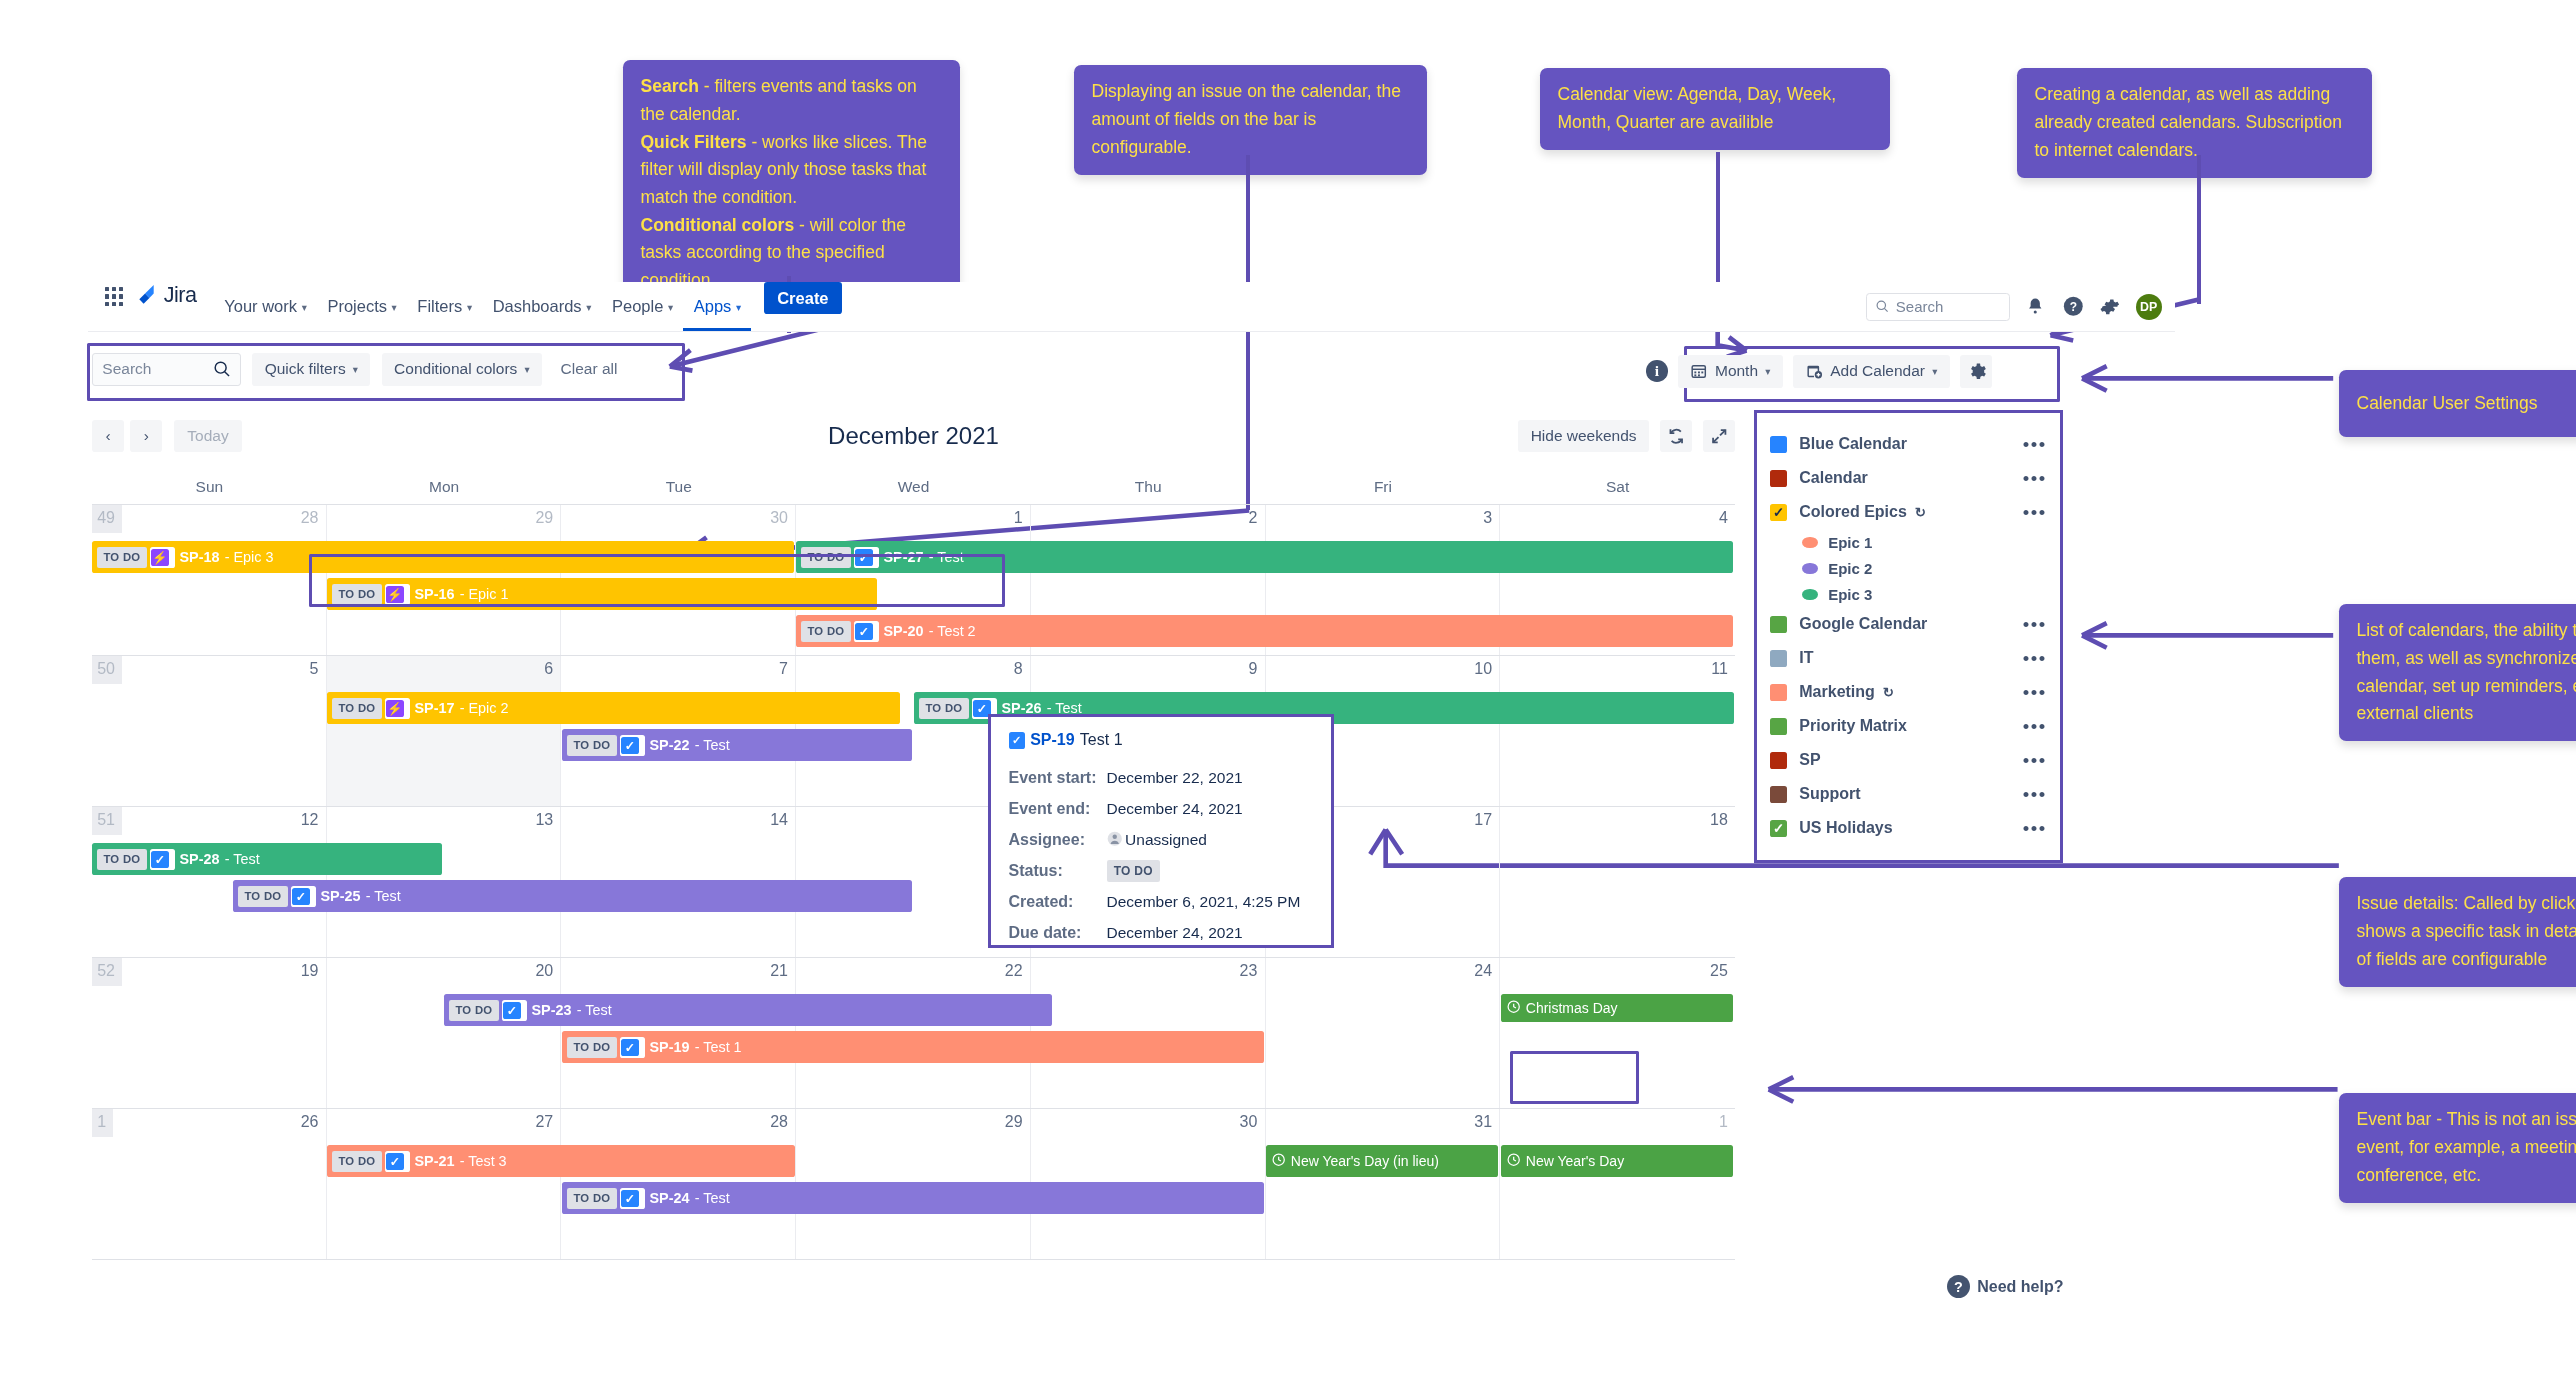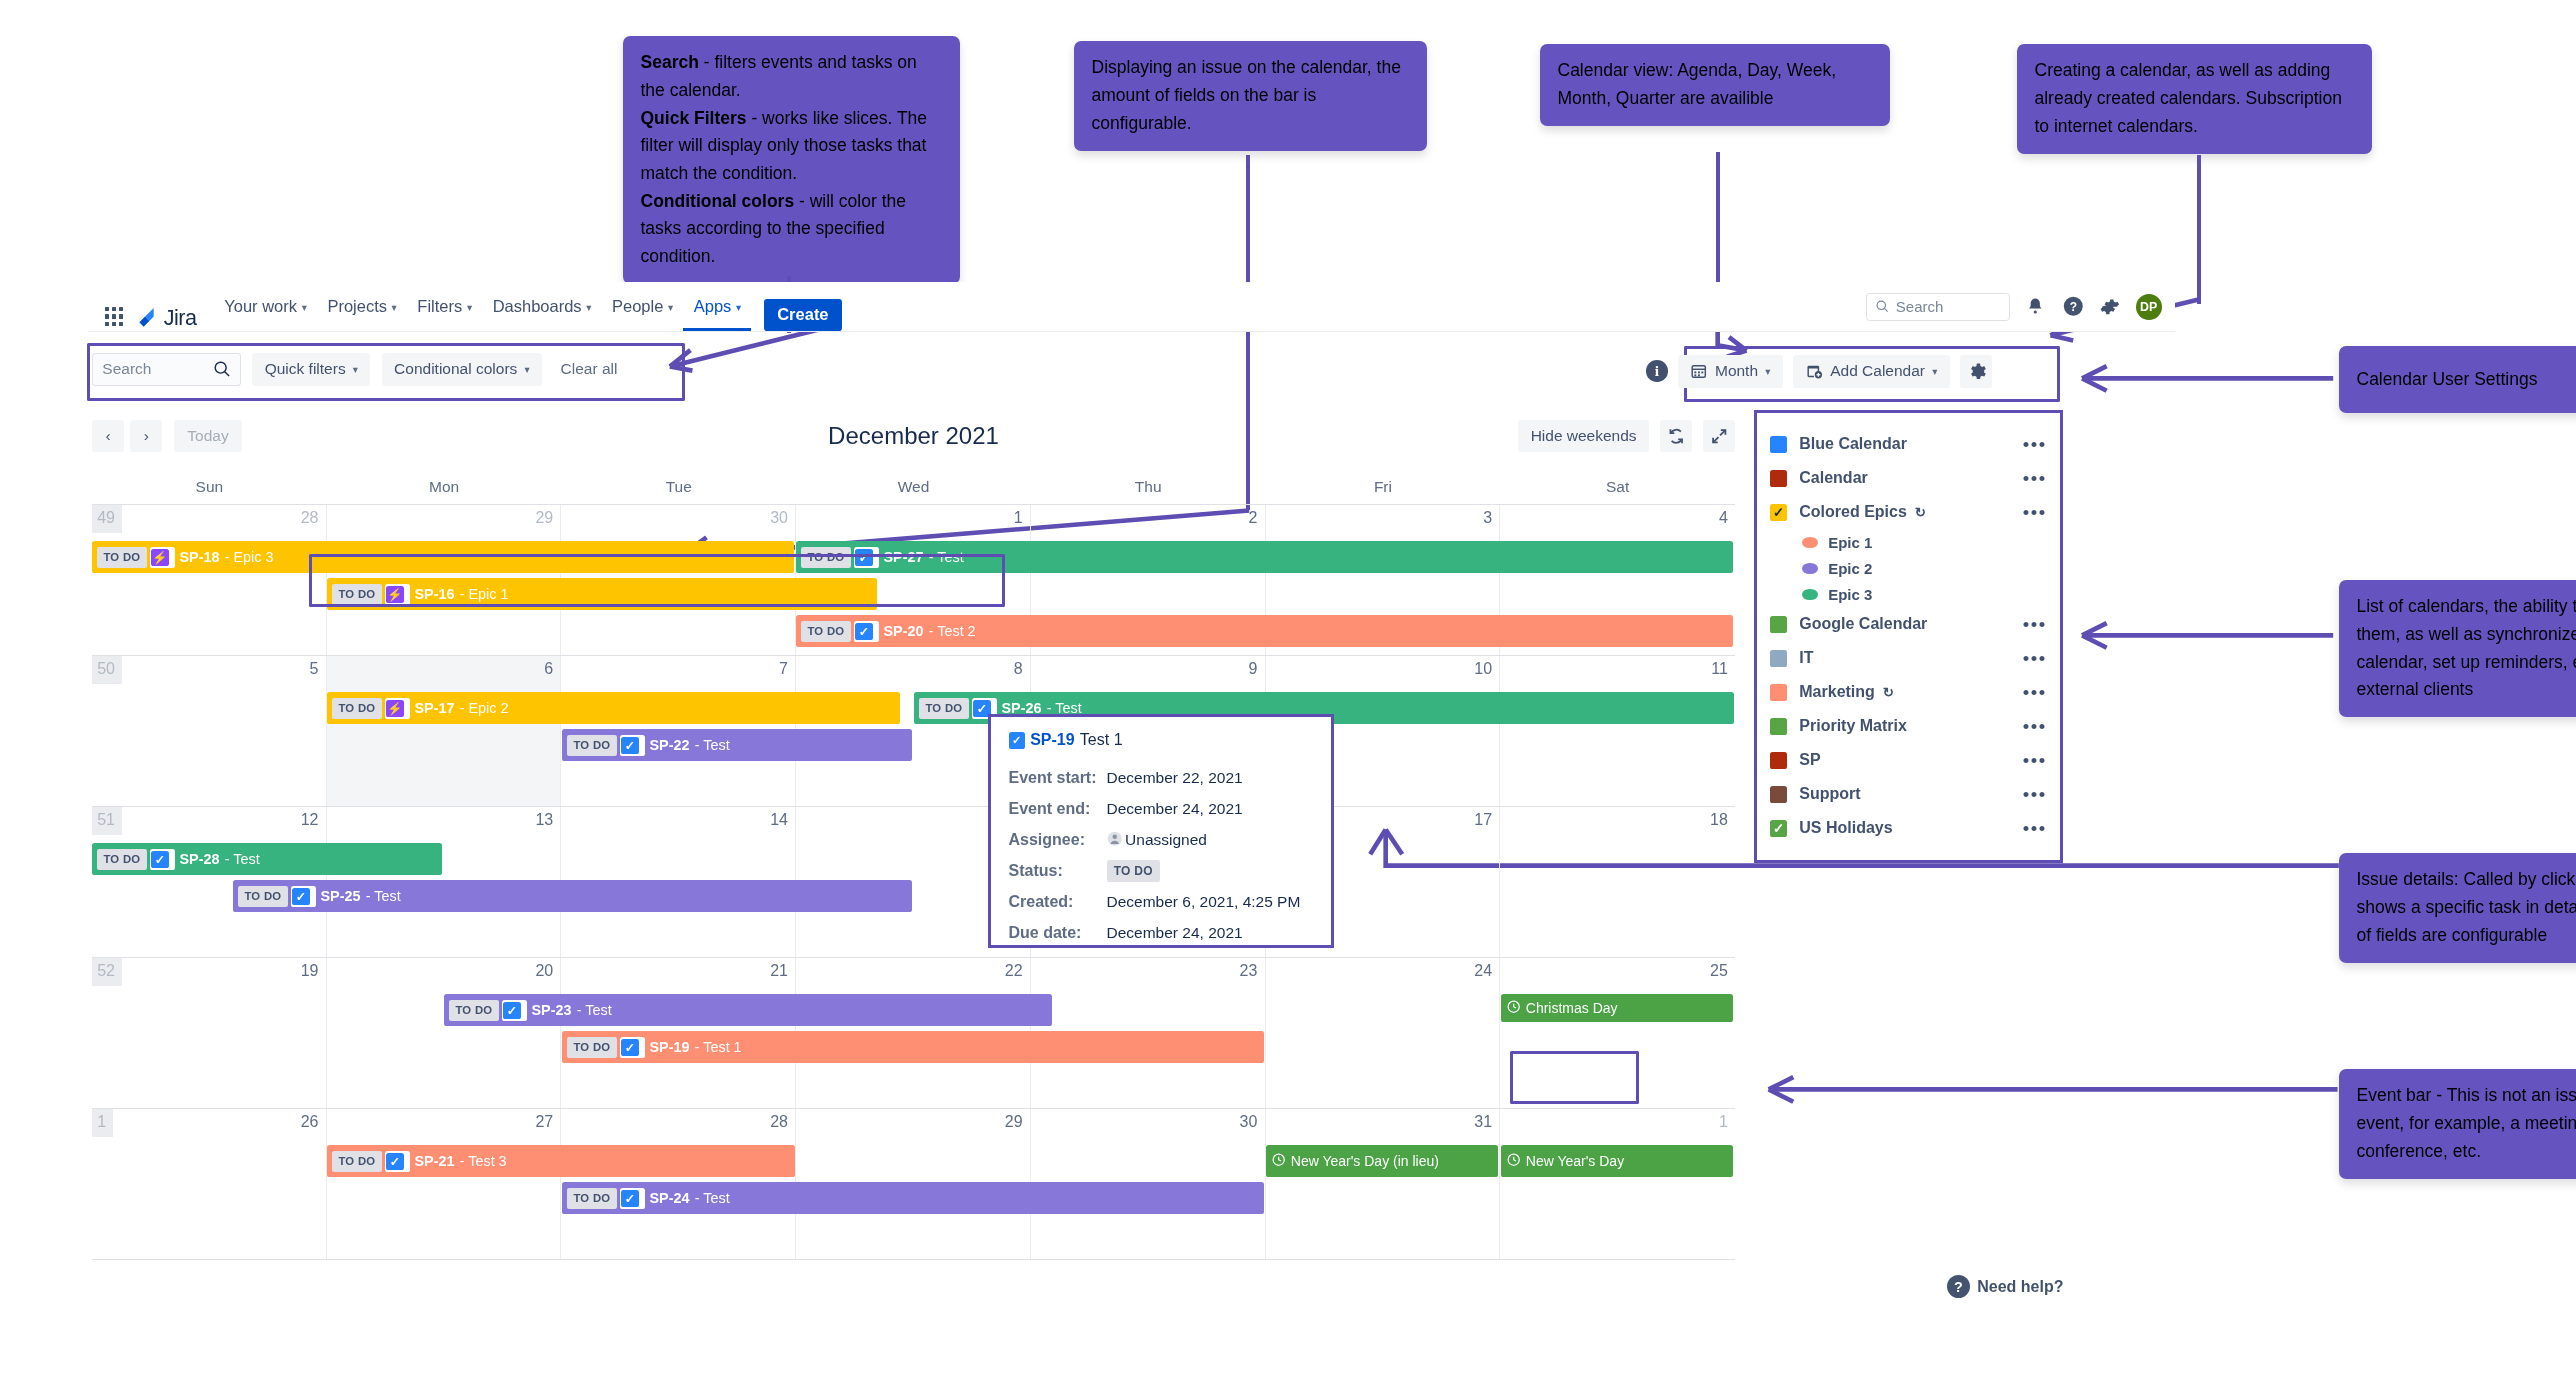--- a/index.html
+++ b/index.html
@@ -5,33 +5,33 @@
   html,body{margin:0;padding:0;}
   body{
     width:2787px;height:1385px;background:#ffffff;
     font-family:"Liberation Sans",sans-serif;
     color:#42526e;position:relative;overflow:hidden;
   }
   .abs{position:absolute;}
 
   
   .callout{
-    position:absolute;background:#6554C0;color:#000000;border-radius:7.2px;
+    position:absolute;background:#6554C0;color:#fde047;border-radius:7.2px;
     box-shadow:0 4.1px 9.3px rgba(0,0,0,.13);
-    padding:13.4px 17.5px;font-size:17.5px;line-height:1.58;box-sizing:border-box;
+    padding:13.4px 17.5px;font-size:17.5px;line-height:1.58;box-sizing:border-box;margin-top:24px;
   }
   .callout b{font-weight:bold;}
   .ann-line{position:absolute;background:#5E4DB2;}
 
   
   #jira-nav{
     position:absolute;left:88px;top:282px;width:2087px;height:49px;
     background:#fff;border-bottom:1.5px solid #ebecf0;display:flex;align-items:center;
   }
-  .nav-left{display:flex;align-items:flex-end;gap:0px;}
+  .nav-left{display:flex;align-items:flex-start;gap:0px;}
   .appswitch{width:29px;height:29px;margin-left:11.3px;margin-right:7.2px;display:flex;align-items:center;justify-content:center;}
   .appswitch .grid{display:grid;grid-template-columns:repeat(3,4.1px);grid-gap:3.1px;}
   .appswitch .grid i{width:4.1px;height:4.1px;background:#42526E;border-radius:0.5px;display:block;}
   .jira-logo{display:flex;align-items:center;gap:5.2px;margin-right:17.5px;}
   .jira-word{font-size:21.6px;color:#172B4D;font-weight:500;letter-spacing:-0.5px;}
   .navitem{
     font-size:16.5px;color:#42526E;padding:0 10.3px;height:49px;display:flex;
     align-items:center;gap:4.6px;cursor:pointer;white-space:nowrap;
   }
   .navitem.active{color:#0052CC;box-shadow:inset 0 -3.1px 0 #0052CC;}

